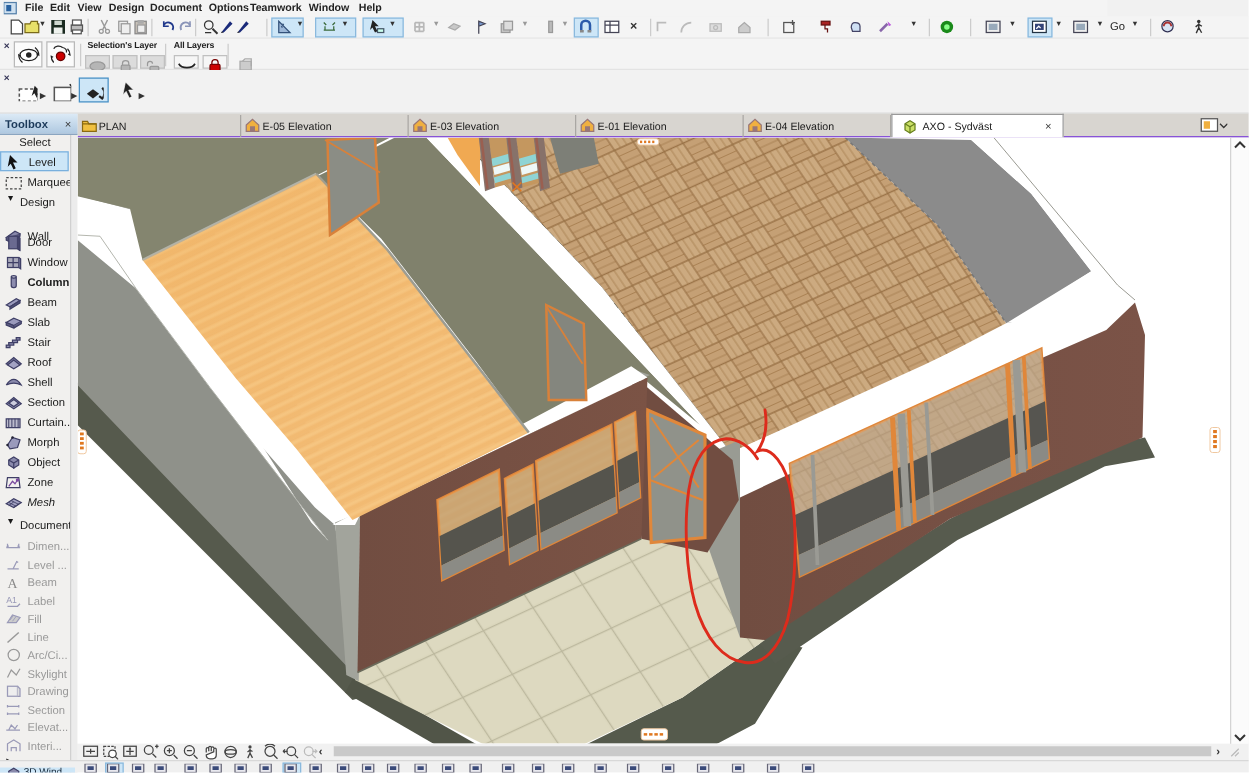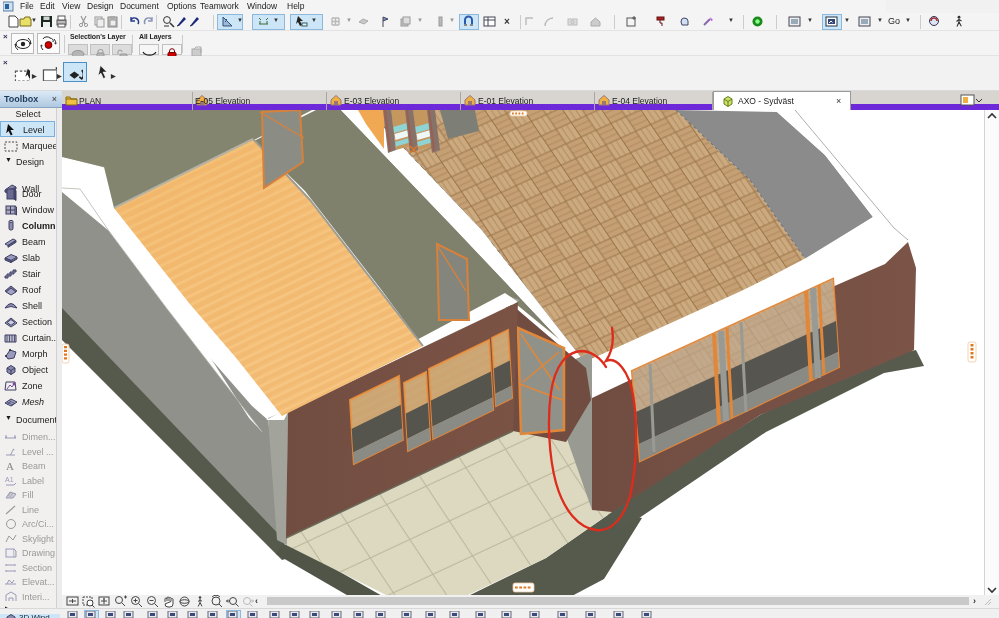--- a/index.html
+++ b/index.html
@@ -1,26 +1,26 @@
 <!DOCTYPE html>
 <html><head><meta charset="utf-8">
 <style>
 *{margin:0;padding:0;box-sizing:border-box;}
 html,body{width:999px;height:618px;overflow:hidden;background:#fff;
  font-family:"Liberation Sans",sans-serif;}
 #app{position:relative;width:999px;height:618px;background:#f1f1f1;}
 .abs{position:absolute;}
-#menubar{left:0;top:0;width:886px;height:13px;background:#f4f4f4;font-size:8.5px;color:#222;}
+#menubar{left:0;top:0;width:886px;height:13px;background:#f4f4f4;font-size:8.5px;color:#222;font-weight:bold;}
 #menubar span.mi{position:absolute;top:1px;line-height:11px;}
 #tb1{left:0;top:13px;width:999px;height:18px;background:#f4f4f4;border-bottom:1px solid #e3e3e3;}
 #tb2{left:0;top:31px;width:999px;height:25px;background:#f4f4f4;border-bottom:1px solid #e3e3e3;}
 #tb3{left:0;top:56px;width:999px;height:35px;background:#f2f2f2;border-bottom:1px solid #dadada;}
 .sep{position:absolute;width:1px;background:#ccc;}
 .hl{background:#cde6f7;border:1px solid #8ab9dd;}
-#tabbar{left:62px;top:91px;width:937px;height:19px;background:#d8d5d0;border-bottom:6px solid #6d28d9;font-size:8.5px;color:#1a1a1a;}
+#tabbar{left:62px;top:91px;width:937px;height:19px;background:#d8d5d0;border-bottom:1px solid #6d28d9;font-size:8.5px;color:#1a1a1a;}
 .tab{position:absolute;top:1px;height:18px;border-right:1px solid #a9a7a3;}
 #toolboxhead{left:0;top:91px;width:62px;height:17px;background:linear-gradient(#dceaf6,#aec8e0);border-bottom:1px solid #8aa5c0;font-size:9px;font-weight:bold;color:#1c3a5a;}
 #toolbox{left:0;top:108px;width:62px;height:510px;background:#f1f0ee;font-size:9px;color:#1a1a1a;}
 .tbrow{position:absolute;left:0;width:55px;height:16px;}
 .tbrow .lbl{position:absolute;left:22px;top:3px;font-size:9px;white-space:nowrap;}
 .tbrow svg{position:absolute;left:4px;top:1px;}
 #canvas{left:62px;top:110px;width:922px;height:485px;background:#ffffff;overflow:hidden;}
 #vscroll{left:984px;top:110px;width:15px;height:497px;background:#fbfbfb;border-left:1px solid #d4d4d4;}
 #bottom1{left:62px;top:595px;width:937px;height:13px;background:#f1f1f1;}
 #bottom2{left:0;top:608px;width:999px;height:10px;background:#f0f0f0;border-top:1px solid #d8d8d8;}
@@ -287,21 +287,21 @@
           <path d="M1,3 h4 l1,2 h6 v6 h-11 z" fill="#f0c040" stroke="#8a6a10"></path>
           <path d="M1,5 h11" stroke="#8a6a10"></path>
         </svg>
         <span style="position:absolute;left:17px;top:4px;white-space:nowrap">PLAN</span>
       </div>
 <div class="tab" style="left:131px;width:134px">
         <svg style="position:absolute;left:3px;top:2px" width="13" height="13" viewBox="0 0 13 13">
           <path d="M1,6 l5,-4.5 5,4.5 v5 h-10 z" fill="#f0b040" stroke="#977"></path>
           <rect x="4" y="7" width="4" height="4" fill="#977"></rect>
         </svg>
-        <span style="position:absolute;left:2px;top:4px;white-space:nowrap">E-05 Elevation</span>
+        <span style="position:absolute;left:17px;top:4px;white-space:nowrap">E-05 Elevation</span>
       </div>
 <div class="tab" style="left:265px;width:134px">
         <svg style="position:absolute;left:3px;top:2px" width="13" height="13" viewBox="0 0 13 13">
           <path d="M1,6 l5,-4.5 5,4.5 v5 h-10 z" fill="#f0b040" stroke="#977"></path>
           <rect x="4" y="7" width="4" height="4" fill="#977"></rect>
         </svg>
         <span style="position:absolute;left:17px;top:4px;white-space:nowrap">E-03 Elevation</span>
       </div>
 <div class="tab" style="left:399px;width:134px">
         <svg style="position:absolute;left:3px;top:2px" width="13" height="13" viewBox="0 0 13 13">

